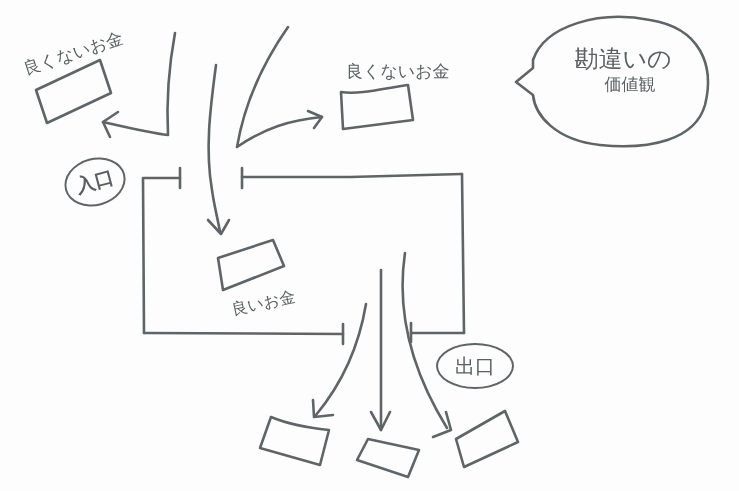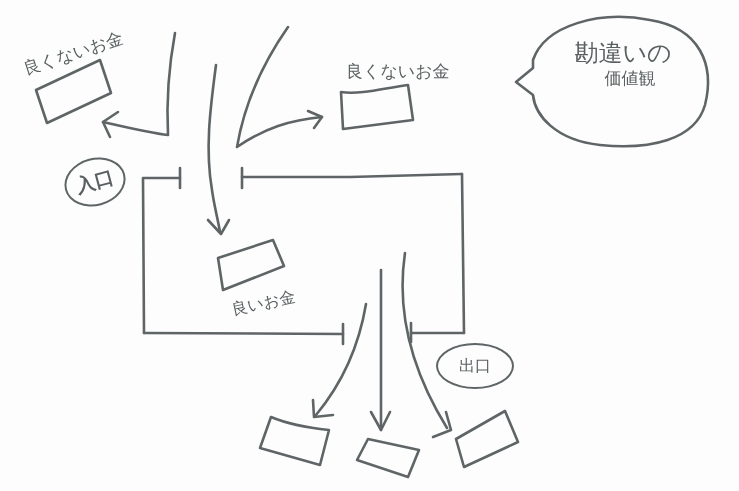--- a/index.html
+++ b/index.html
@@ -134,19 +134,19 @@
 
 <div class="label hand" style="left:346px; top:60px; font-size:17px;">良くないお金</div>
 
 <div class="label hand" style="left:232px; top:300px; font-size:16px; transform: rotate(-12deg);">良いお金</div>
 
 <div class="oval" style="left:64px; top:158px; width:62px; height:48px; transform: rotate(-15deg);">
   <span style="font-size:19px; font-weight:bold;">入口</span>
 </div>
 
 <div class="oval" style="left:436px; top:343px; width:78px; height:46px;">
-  <span style="font-size:16px;">出口</span>
+  <span style="font-size:20px;">出口</span>
 </div>
 
-<div class="bubble-text" style="left:548px; top:38px; width:150px;">
+<div class="bubble-text" style="left:548px; top:44px; width:150px;">
   <div style="font-size:24px;">勘違いの</div>
   <div style="font-size:17px; margin-left:14px;">価値観</div>
 </div>
 
 </body></html>

